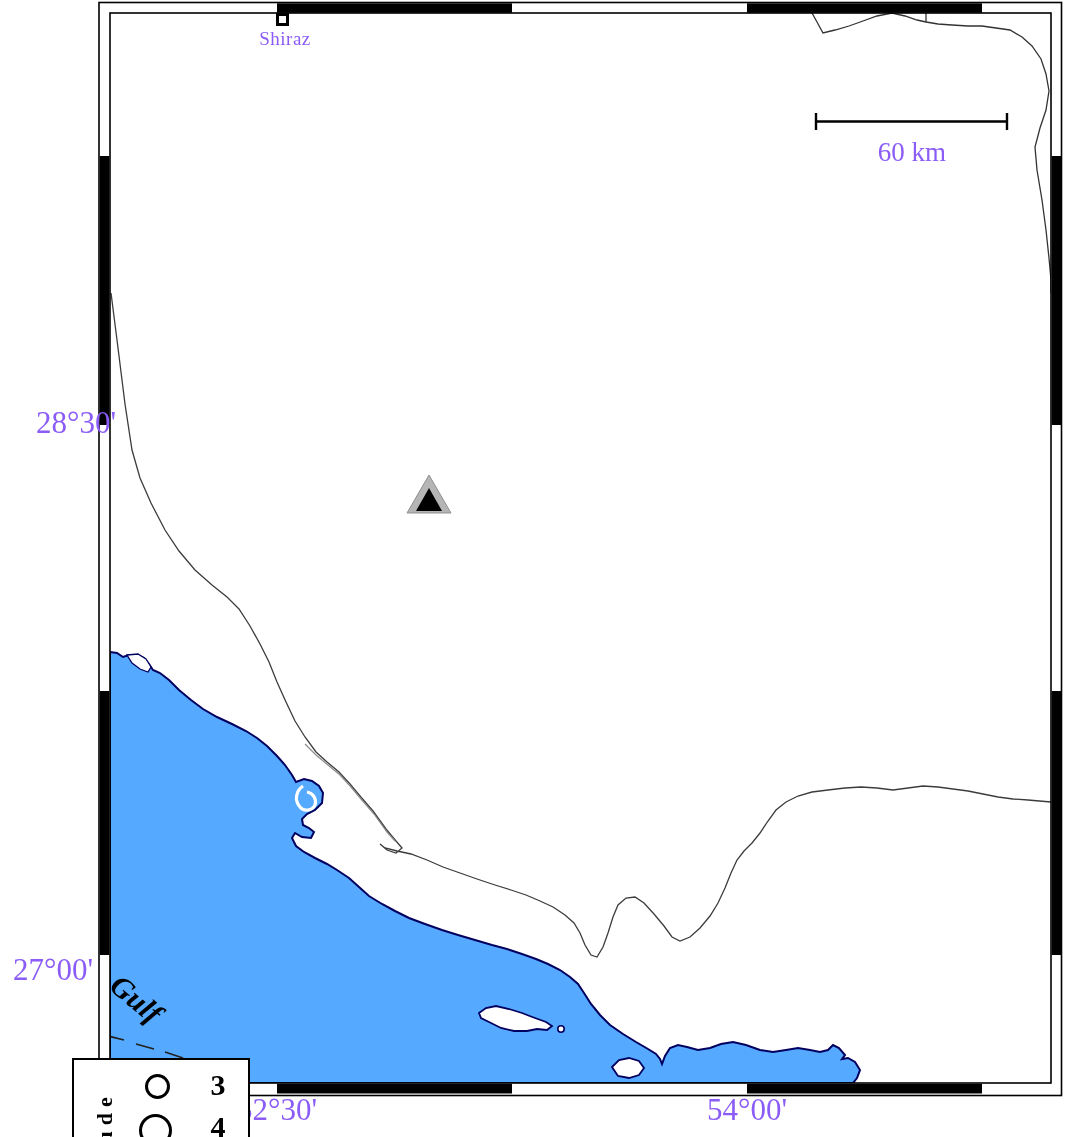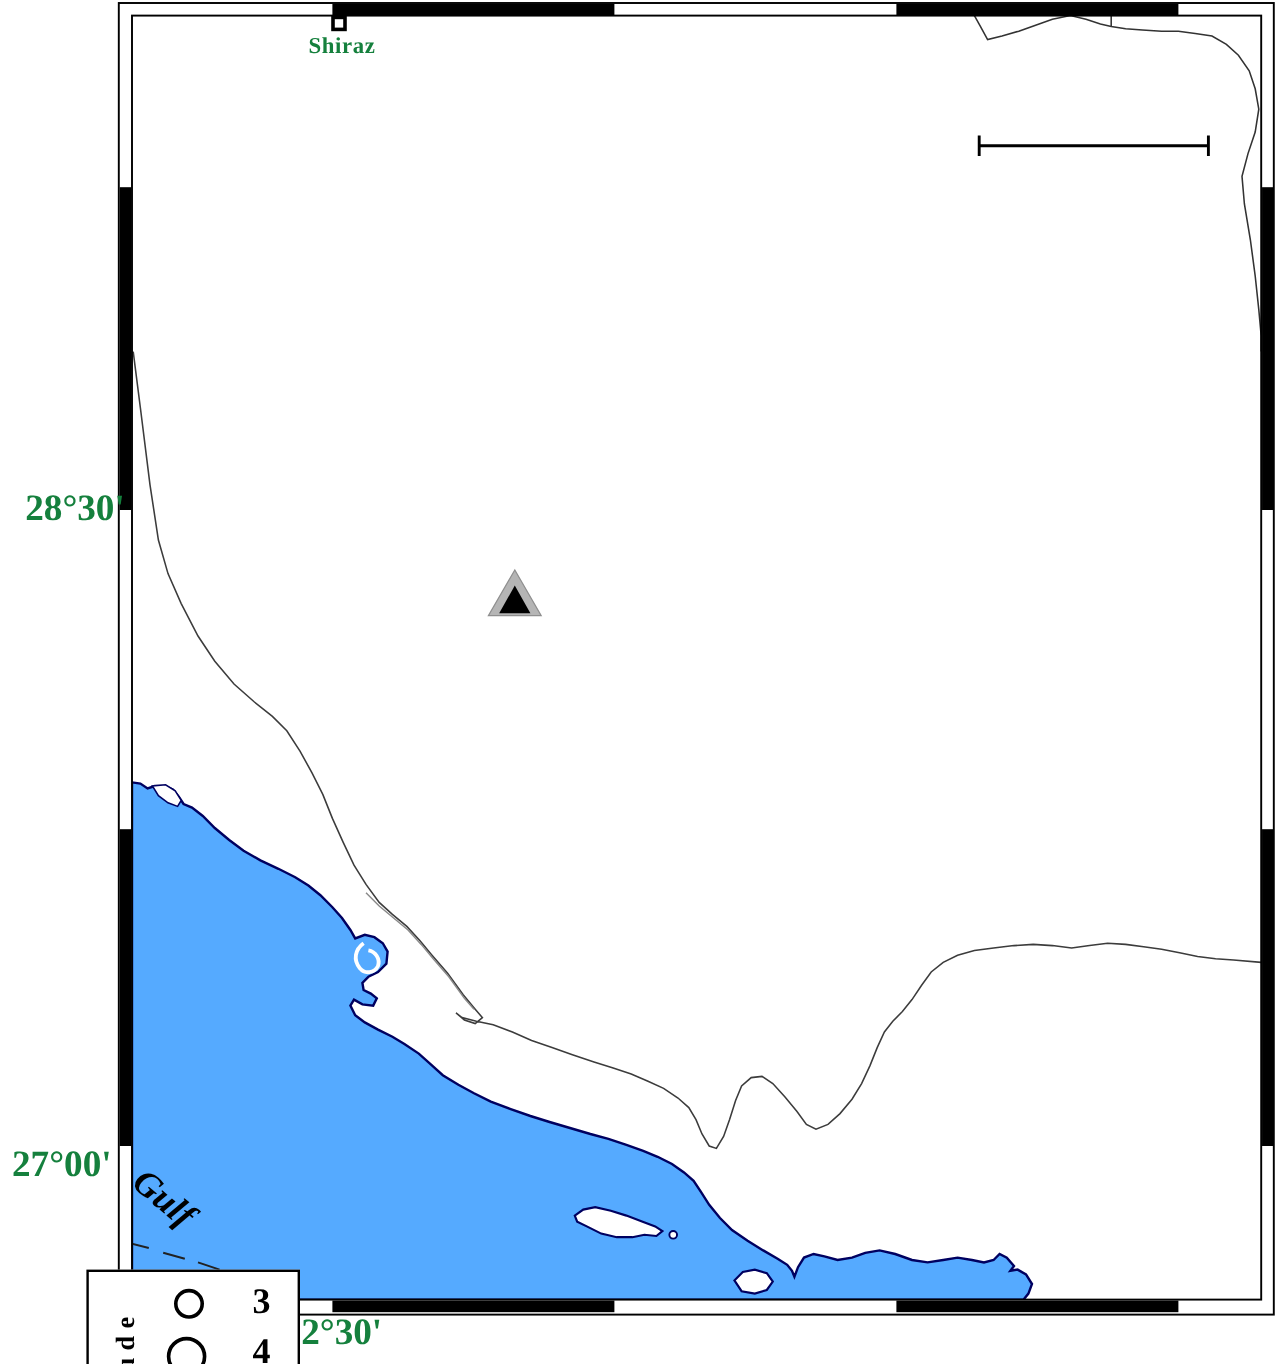--- a/index.html
+++ b/index.html
@@ -1,19 +1,19 @@
 <!DOCTYPE html>
 <html><head>
 <meta charset="utf-8">
 <style>
   html,body{margin:0;padding:0;background:#fff;}
   #stage{position:relative;width:1066px;height:1137px;background:#ffffff;overflow:hidden;
          font-family:"Liberation Serif","DejaVu Serif",serif;}
   #mapsvg{position:absolute;left:0;top:0;z-index:1;}
-  .maplabel{position:absolute;z-index:2;color:#15803d;font-weight:bold;white-space:nowrap;}
+  .maplabel{position:absolute;z-index:2;color:#8b5cf6;font-weight:normal;white-space:nowrap;}
   .latlabel{font-size:31px;width:93px;text-align:right;}
   .lonlabel{font-size:31px;width:160px;text-align:center;}
   .citylabel{font-size:19px;width:100px;text-align:center;letter-spacing:0.5px;}
   .scalelabel{font-size:27px;width:180px;text-align:center;}
   #gulf-clip{position:absolute;left:110px;top:13px;width:941px;height:1070px;overflow:hidden;z-index:2;pointer-events:none;}
   #gulf-label{position:absolute;left:-74px;top:885px;font-size:30px;font-weight:bold;font-style:italic;
               color:#000;transform:rotate(40deg);transform-origin:0 50%;line-height:34px;white-space:nowrap;}
   #legend-box{position:absolute;left:72px;top:1058px;width:174px;height:100px;background:#fff;
               border:2px solid #000;z-index:5;}
   #legend-title{position:absolute;left:92px;top:1248px;z-index:6;font-size:22px;font-weight:bold;
@@ -100,24 +100,26 @@
     </g>
 
     <path d="M816,113 L816,130 M816,121.5 L1007,121.5 M1007,113 L1007,130" fill="none" stroke="#000" stroke-width="2.4"></path>
 
     <polygon points="429,475 407,513 451,513" fill="#b5b5b5" stroke="#8f8f8f" stroke-width="1"></polygon>
     <polygon points="429,488 416,511 442,511" fill="#000000"></polygon>
 
     <rect x="277.5" y="14.5" width="10" height="10" fill="#ffffff" stroke="#000" stroke-width="3"></rect>
   </svg>
 
-  <div class="maplabel latlabel" style="left:0;top:405px;padding-left:11px;">28°30'</div>
+  <div class="maplabel latlabel" style="left:12px;top:405px;padding-left:11px;">28°30'</div>
   <div class="maplabel latlabel" style="left:0;top:952px;">27°00'</div>
   <div class="maplabel lonlabel" style="left:197px;top:1092px;">52°30'</div>
+  <div class="maplabel lonlabel" style="left:667px;top:1092px;">54°00'</div>
   <div class="maplabel citylabel" style="left:235px;top:28px;">Shiraz</div>
+  <div class="maplabel scalelabel" style="left:822px;top:137px;">60 km</div>
 
   <div id="gulf-clip">
     <div id="gulf-label">Persian Gulf</div>
   </div>
 
   <div id="legend-box"></div>
   <div id="legend-title">Magnitude</div>
   <div id="legend-circle-small" class="legend-circle"></div>
   <div id="legend-circle-large" class="legend-circle"></div>
   <div id="legend-num-3" class="legend-num">3</div>

